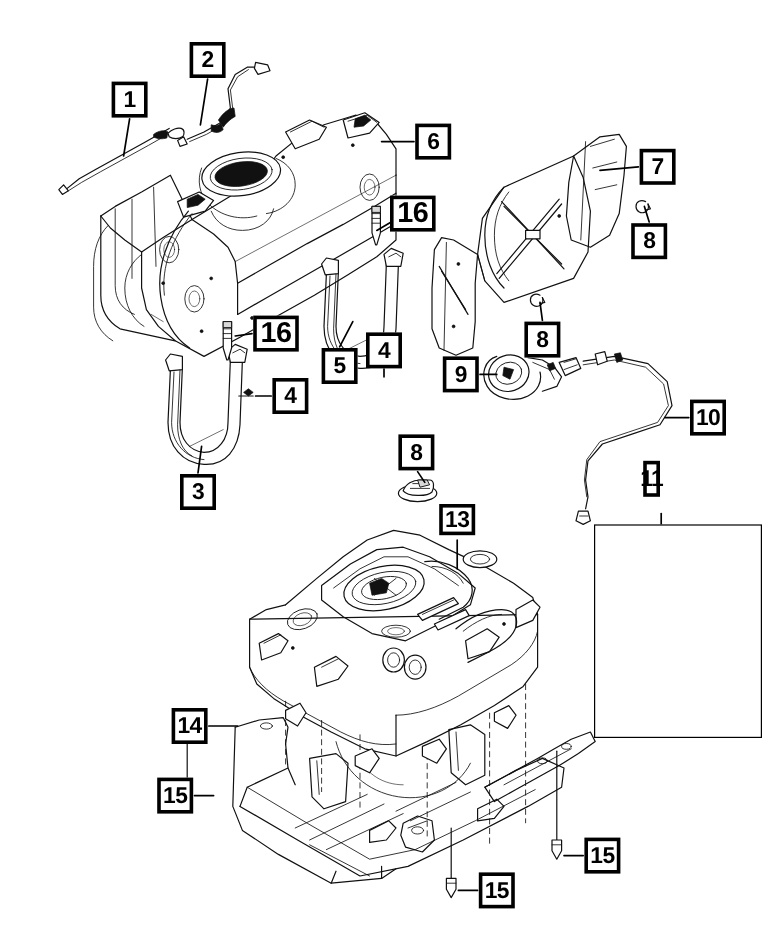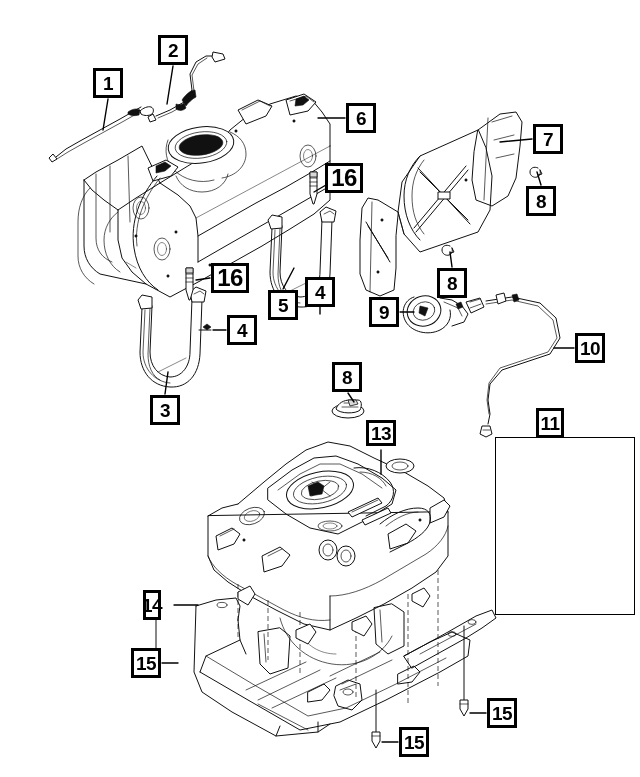--- a/index.html
+++ b/index.html
@@ -384,24 +384,24 @@
       <div class="callout c1" style="left: 150px; top: 395px; width: 30px; height: 30px;">3</div>
       <div class="callout c1" style="left: 227px; top: 315px; width: 30px; height: 30px;">4</div>
       <div class="callout c1" style="left: 305px; top: 277px; width: 30px; height: 30px;">4</div>
       <div class="callout c1" style="left: 268px; top: 290px; width: 30px; height: 30px;">5</div>
       <div class="callout c1" style="left: 346px; top: 103px; width: 30px; height: 30px;">6</div>
       <div class="callout c1" style="left: 533px; top: 124px; width: 30px; height: 30px;">7</div>
       <div class="callout c1" style="left: 526px; top: 186px; width: 30px; height: 30px;">8</div>
       <div class="callout c1" style="left: 437px; top: 268px; width: 30px; height: 30px;">8</div>
       <div class="callout c1" style="left: 369px; top: 297px; width: 30px; height: 30px;">9</div>
       <div class="callout c1" style="left: 575px; top: 333px; width: 30px; height: 30px;">10</div>
-      <div class="callout c1" style="left: 536px; top: 408px; width: 28px; height: 30px;">11</div>
+      <div class="callout c1" style="left: 536px; top: 384px; width: 14px; height: 30px;">11</div>
       <div class="callout c1" style="left: 332px; top: 362px; width: 30px; height: 30px;">8</div>
       <div class="callout c1" style="left: 366px; top: 420px; width: 30px; height: 26px;">13</div>
-      <div class="callout c1" style="left: 143px; top: 590px; width: 18px; height: 30px;">14</div>
+      <div class="callout c1" style="left: 143px; top: 590px; width: 30px; height: 30px;">14</div>
       <div class="callout c1" style="left: 131px; top: 648px; width: 30px; height: 30px;">15</div>
       <div class="callout c1" style="left: 399px; top: 727px; width: 30px; height: 30px;">15</div>
       <div class="callout c1" style="left: 487px; top: 698px; width: 30px; height: 30px;">15</div>
       <div class="callout c2" style="left: 211px; top: 263px; width: 38px; height: 30px;">16</div>
       <div class="callout c2" style="left: 325px; top: 163px; width: 38px; height: 30px;">16</div>
     </div>
 
 </div>
 
 </body></html>

